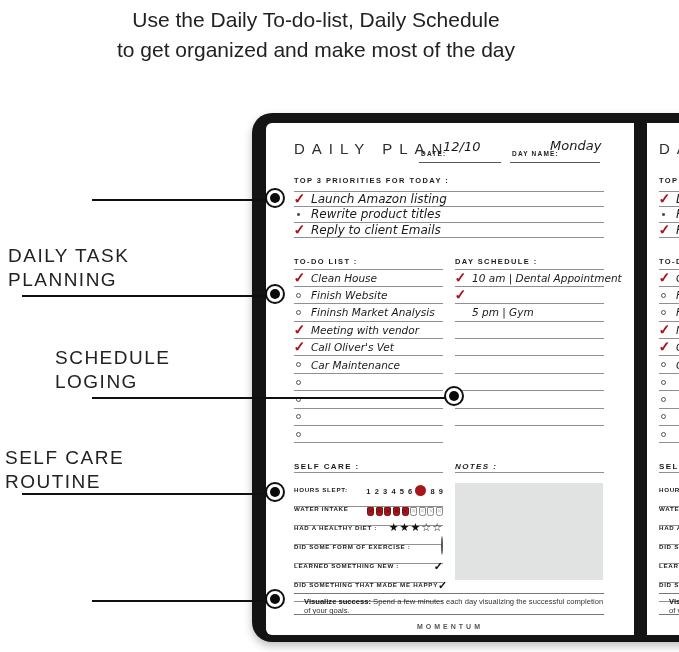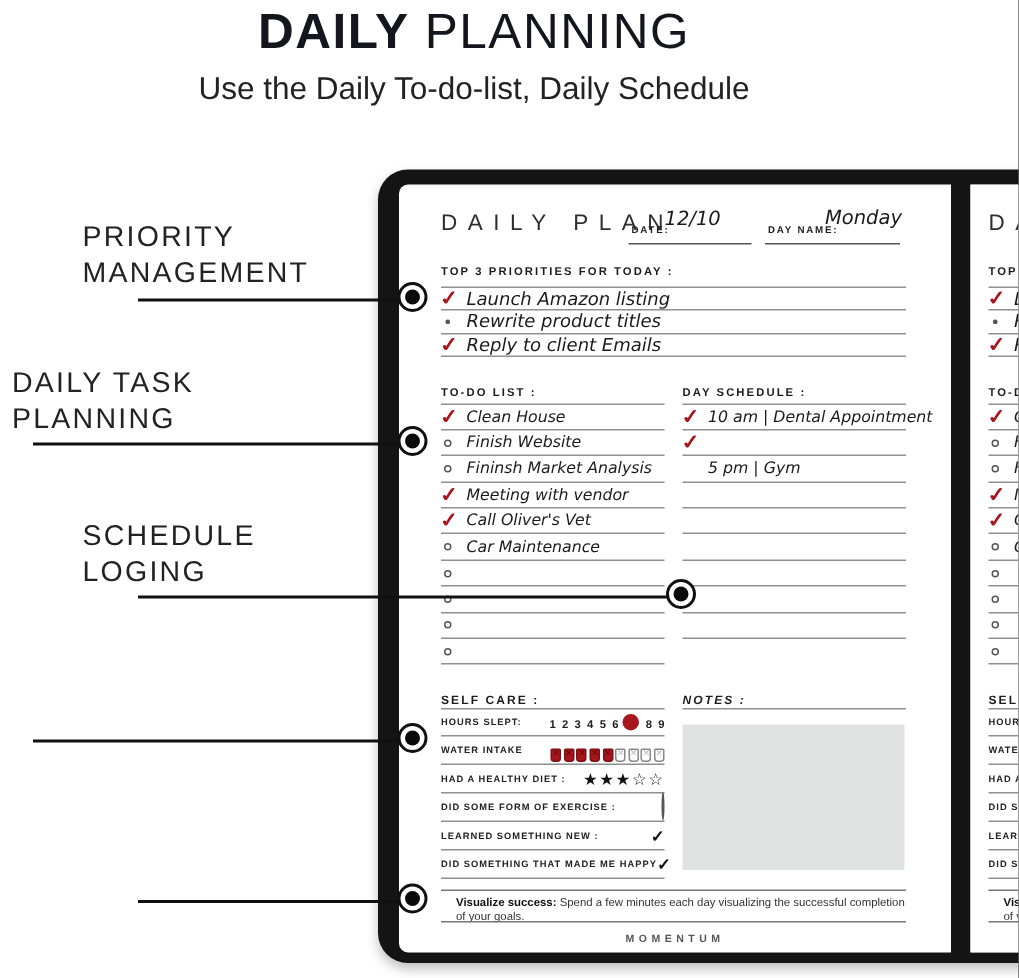--- a/index.html
+++ b/index.html
@@ -48,21 +48,21 @@
   .l-row{height:17.4px;}
   .mk{width:17px;flex:none;display:flex;align-items:center;justify-content:flex-start;}
   .chk{color:var(--red);font-weight:700;font-size:13px;line-height:10px;transform:rotate(-6deg) scaleX(1.15);}
   .chk.black{color:#111;font-size:11px;}
   .ring{width:5px;height:5px;border:1.2px solid #555;border-radius:50%;margin-left:2px;}
   .mini-dot{width:2.5px;height:2.5px;background:#555;border-radius:50%;margin-left:3px;}
   .p-row .hand{font-size:12px;}
   .l-row .hand{font-size:10.5px;}
 
   
-  .sc-row{position:absolute;left:28px;width:149px;height:19px;display:flex;align-items:center;justify-content:space-between;border-bottom:1px solid var(--rule);}
+  .sc-row{position:absolute;left:28px;width:149px;height:35px;display:flex;align-items:center;justify-content:space-between;border-bottom:1px solid var(--rule);}
   .sc-label{font-size:6.2px;letter-spacing:.7px;font-weight:700;color:#222;white-space:nowrap;}
   .hnum{font-size:7.5px;font-weight:700;color:#222;margin-left:4.2px;}
   .red-dot{width:11px;height:11px;background:var(--red);border-radius:50%;display:inline-block;margin-left:3px;vertical-align:-2px;}
   .cup{width:7px;height:9px;border:1px solid #888;border-radius:1px 1px 2.5px 2.5px;display:inline-flex;align-items:center;justify-content:center;margin-left:1.6px;font-size:6px;line-height:6px;color:#bbb;}
   .cup.filled{background:var(--red);border-color:#7c1014;color:#60080c;}
   .star{font-size:11px;color:#111;letter-spacing:1px;}
 
   
   .notes-box{position:absolute;left:189px;top:360px;width:148px;height:97px;background:var(--notes);}
 
@@ -70,30 +70,30 @@
   .tip{position:absolute;left:38px;top:474px;width:300px;font-size:7.6px;color:#333;}
   .tip b{color:#111;}
   .brand{position:absolute;left:0;top:500px;width:368px;text-align:center;font-size:7px;letter-spacing:3px;color:#555;font-weight:600;}
 </style>
 </head>
 <body>
 
 <div class="canvas">
 
   <div class="hero">
-    <h1><span class="b">DAILY</span><span> PLANNING</span></h1>
     <p class="sub">Use the Daily To-do-list, Daily Schedule</p>
+    <p class="sub">to get organized and make most of the day</p>
   </div>
 
-  <div class="callout" style="left:55px;top:147px;">PRIORITY
-MANAGEMENT</div>
   <div class="callout" style="left:8px;top:244px;">DAILY TASK
 PLANNING</div>
   <div class="callout" style="left:55px;top:346px;">SCHEDULE
 LOGING</div>
+  <div class="callout" style="left:5px;top:446px;">SELF CARE
+ROUTINE</div>
 
   <div class="cline" style="left:92px;top:199px;width:176px;"></div>
   <div class="cline" style="left:22px;top:295px;width:246px;"></div>
   <div class="cline" style="left:92px;top:397px;width:356px;"></div>
   <div class="cline" style="left:22px;top:493px;width:246px;"></div>
   <div class="cline" style="left:92px;top:600px;width:176px;"></div>
 
   <div class="notebook">
 
     <div class="page" id="left-page">

